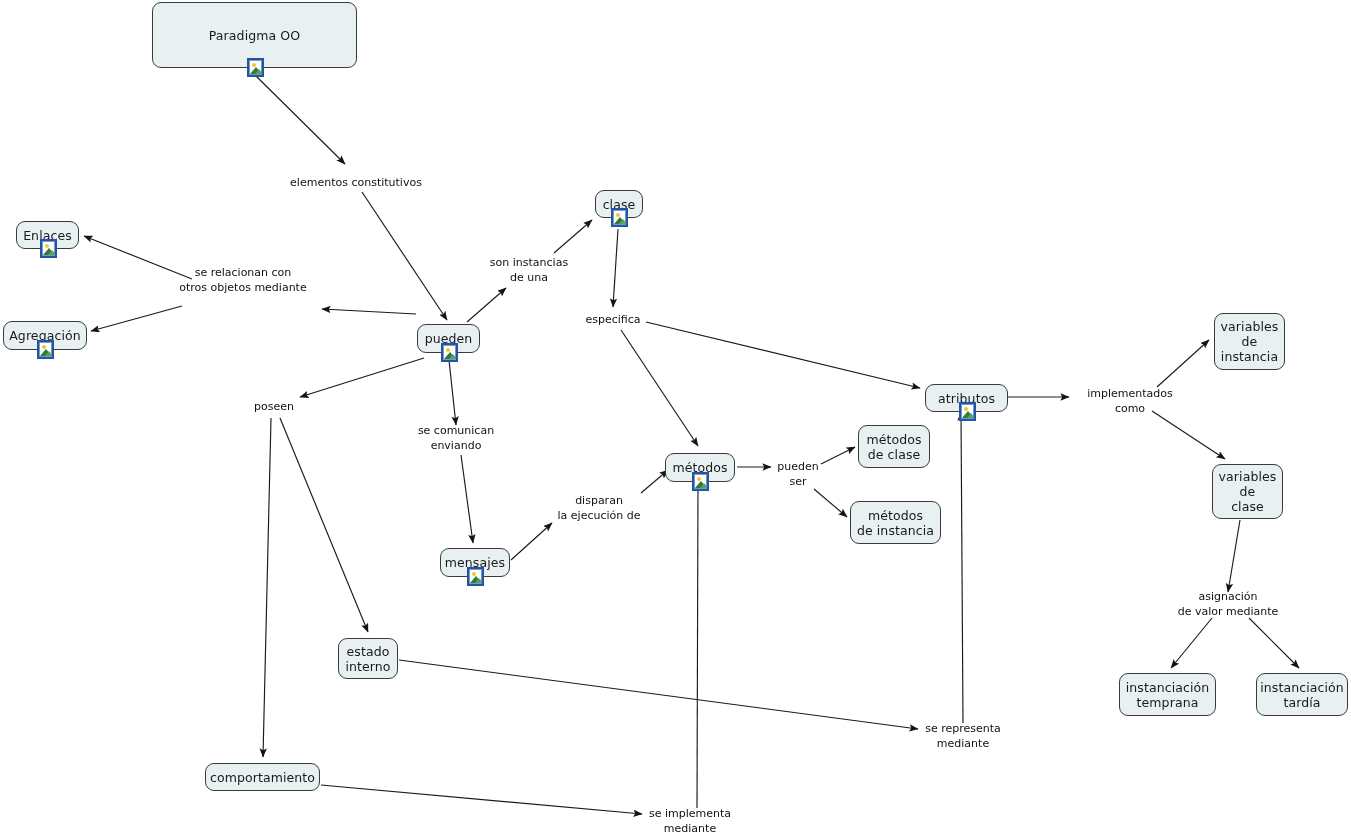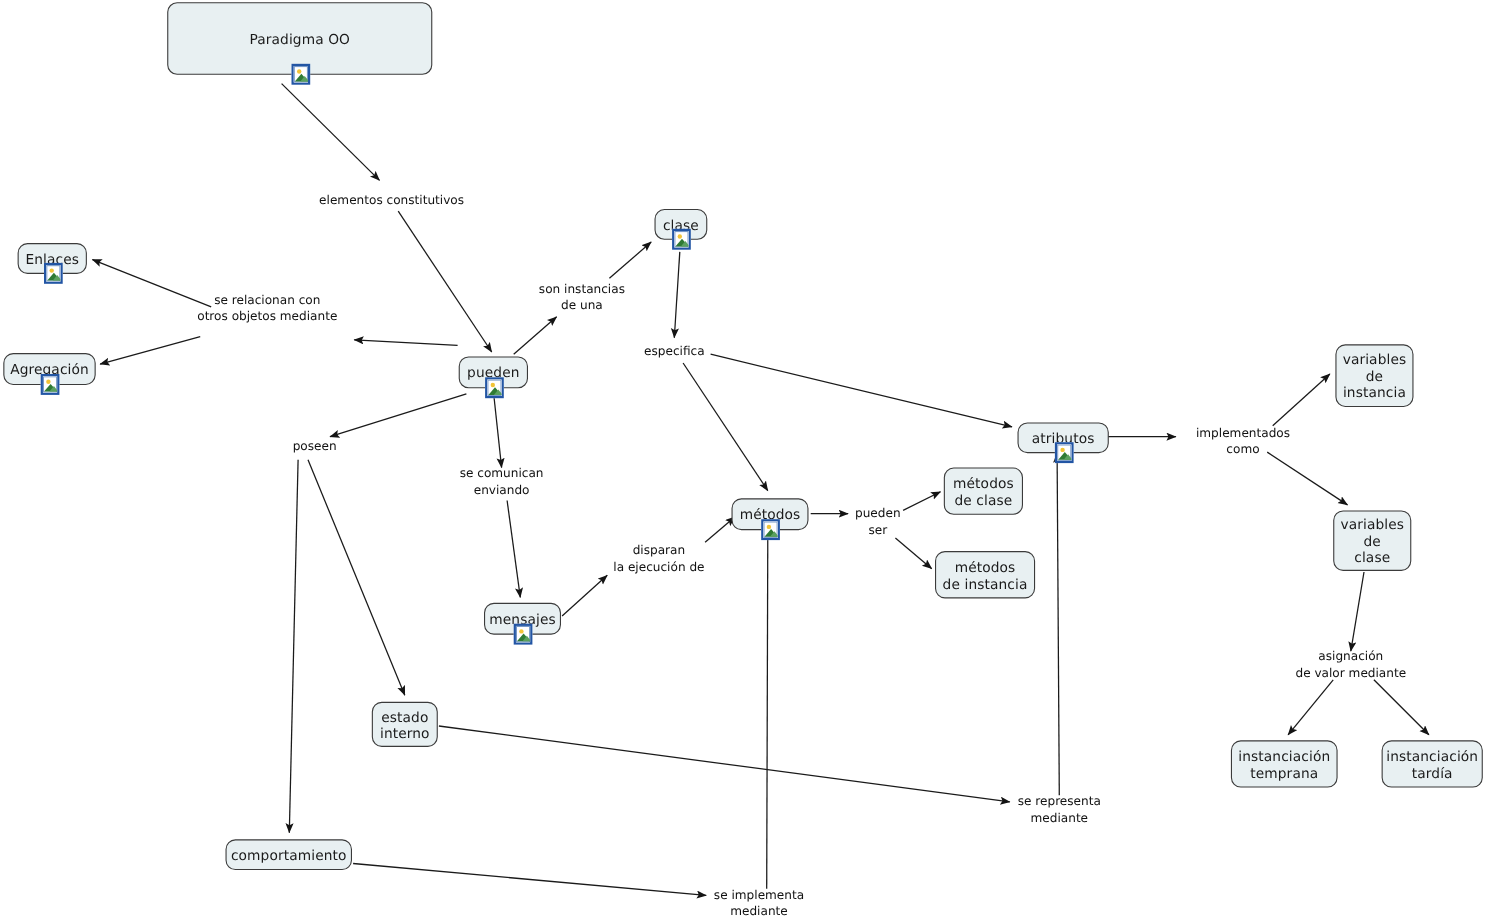--- a/index.html
+++ b/index.html
@@ -143,21 +143,21 @@
         <line x1="1212" y1="618" x2="1171" y2="668" stroke="#1a1a1a" stroke-width="1.15" marker-end="url(#arrowhead)"></line>
         <line x1="1249" y1="618" x2="1299" y2="668" stroke="#1a1a1a" stroke-width="1.15" marker-end="url(#arrowhead)"></line>
         <line x1="399" y1="660" x2="918" y2="729" stroke="#1a1a1a" stroke-width="1.15" marker-end="url(#arrowhead)"></line>
         <line x1="963" y1="723" x2="961" y2="412" stroke="#1a1a1a" stroke-width="1.15" marker-end="url(#arrowhead)"></line>
         <line x1="321" y1="785" x2="642" y2="814" stroke="#1a1a1a" stroke-width="1.15" marker-end="url(#arrowhead)"></line>
         <line x1="697" y1="808" x2="698" y2="482" stroke="#1a1a1a" stroke-width="1.15" marker-end="url(#arrowhead)"></line>
       </g>
   </svg>
 
   <div id="nodes-group">
-      <div class="node" style="left: 152px; top: 2px; width: 241px; height: 66px;">
+      <div class="node" style="left: 152px; top: 2px; width: 205px; height: 66px;">
         <span class="node-label">Paradigma OO</span>
         <span class="node-icon">
           <span class="ico-inner"></span>
           <span class="ico-sun"></span>
           <span class="ico-mtn"></span>
           <span class="ico-mtn2"></span>
         </span>
       </div>
       <div class="node" style="left: 16px; top: 221px; width: 63px; height: 28px;">
         <span class="node-label">Enlaces</span>
@@ -256,21 +256,21 @@
         <span class="node-label">comportamiento</span>
       </div>
     </div>
   <div id="labels-group">
       <div class="edge-label" style="left: 356px; top: 182px;">elementos constitutivos</div>
       <div class="edge-label" style="left: 243px; top: 280px;">se relacionan con
 otros objetos mediante</div>
       <div class="edge-label" style="left: 529px; top: 270px;">son instancias
 de una</div>
       <div class="edge-label" style="left: 613px; top: 319px;">especifica</div>
-      <div class="edge-label" style="left: 286px; top: 406px; text-align: center;">poseen</div>
+      <div class="edge-label" style="left: 274px; top: 406px; text-align: center;">poseen</div>
       <div class="edge-label" style="left: 456px; top: 438px;">se comunican
 enviando</div>
       <div class="edge-label" style="left: 599px; top: 508px;">disparan
 la ejecución de</div>
       <div class="edge-label" style="left: 798px; top: 474px;">pueden
 ser</div>
       <div class="edge-label" style="left: 1130px; top: 401px;">implementados
 como</div>
       <div class="edge-label" style="left: 1228px; top: 604px;">asignación
 de valor mediante</div>

